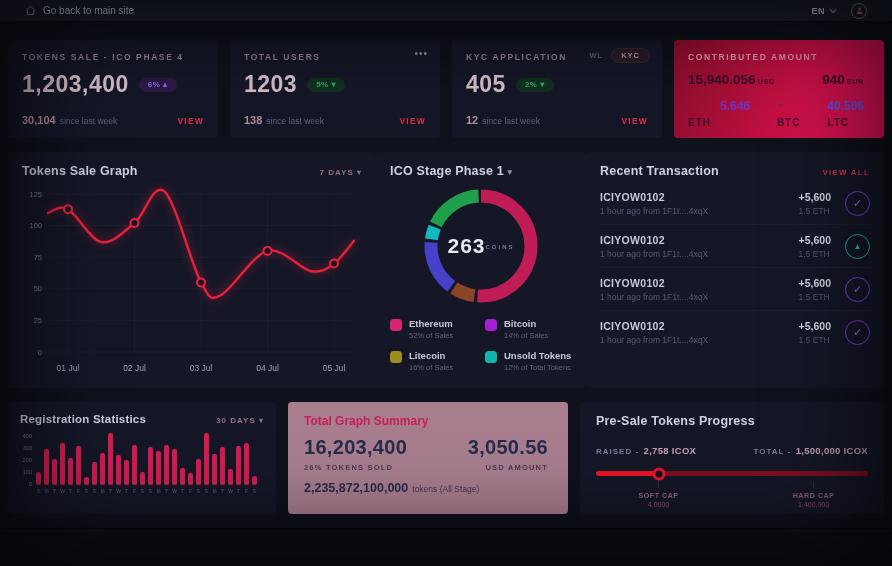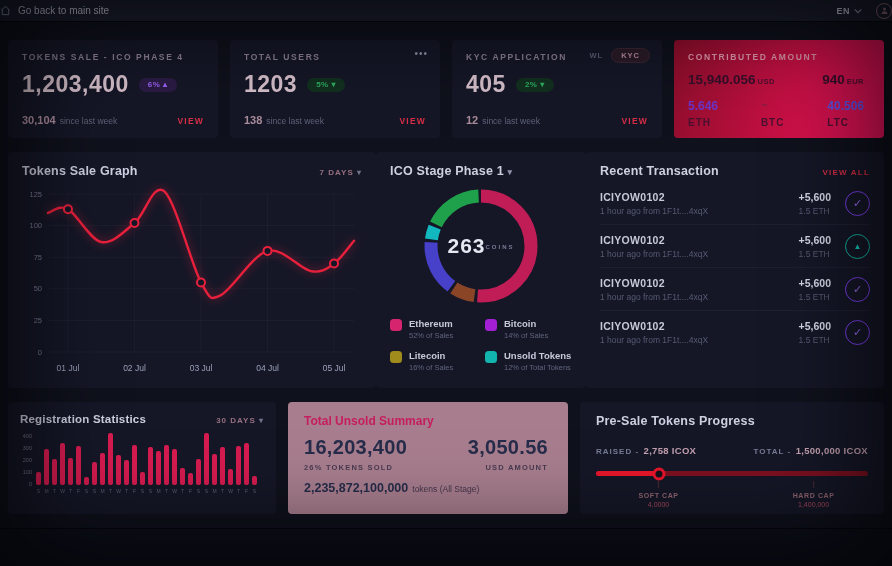--- a/index.html
+++ b/index.html
@@ -3,21 +3,21 @@
 <meta charset="utf-8">
 <style>
   * { margin:0; padding:0; box-sizing:border-box; }
   html,body { width:892px; height:566px; overflow:hidden; }
   body { background:#0f111c; font-family:"Liberation Sans", sans-serif; position:relative; }
   .vignette { position:absolute; inset:0; pointer-events:none; z-index:60;
     box-shadow: inset 0 0 90px 28px rgba(0,0,0,.62); }
 
   
   .topbar { height:22px; background:#1a1d2d; border-bottom:1px solid #07080d;
-    display:flex; align-items:center; justify-content:space-between; padding:0 0; }
+    display:flex; align-items:center; justify-content:space-between; padding:0 25px; }
   .tb-left { display:flex; align-items:center; gap:7px; color:#b6bacb; font-size:10px; cursor:pointer; }
   .tb-left svg { display:block; }
   .tb-right { display:flex; align-items:center; gap:14px; }
   .lang { display:flex; align-items:center; gap:4px; color:#b6bacb; font-size:9px; font-weight:bold; letter-spacing:.5px; cursor:pointer; }
   .avatar { width:16px; height:16px; border-radius:50%; border:1px solid #8a6575; display:flex; align-items:center; justify-content:center; }
 
   main { padding:18px 8px 0; }
   section { margin-bottom:14px; }
 
   
@@ -40,21 +40,21 @@
   .toggle-pill { background:#2a1b28; color:#bb8fa4; border:1px solid #3a2634; border-radius:9px;
     padding:2px 9px; font-size:7.5px; font-weight:bold; letter-spacing:1px; cursor:pointer; }
 
   .card.gradient { background:linear-gradient(100deg,#8f0e2c 0%,#c91045 55%,#e8135c 100%); }
   .card.gradient .card-label { color:#e09aae; }
   .fiat-row { display:flex; justify-content:space-between; margin-top:8px; padding-right:6px; }
   .fiat-val { font-size:13.5px; font-weight:bold; color:#33102a; }
   .fiat-unit { font-size:7.5px; font-weight:bold; color:#4a1130; margin-left:2px; letter-spacing:.5px; }
   .crypto-row { display:flex; justify-content:space-between; margin-top:11px; padding-right:6px; }
   .crypto-val { font-size:12px; font-weight:bold; }
-  .crypto-val.eth { color:#6d35c8; } .crypto-val.btc { color:#8a1d42; } .crypto-val.ltc { color:#5b54e8; }
+  .crypto-val.eth { color:#6d35c8;margin-left:32px; } .crypto-val.btc { color:#8a1d42; } .crypto-val.ltc { color:#5b54e8; }
   .crypto-unit { font-size:10px; font-weight:bold; color:#4a1130; letter-spacing:1px; margin-top:4px; }
 
   
   .mid-row { display:grid; grid-template-columns:368px 210px 1fr; height:236px; }
   .panel { background:#151727; border-radius:4px; padding:12px 14px; height:100%; overflow:hidden; }
   .panel-head { display:flex; justify-content:space-between; align-items:baseline; }
   .panel-title { font-size:12.5px; font-weight:bold; color:#cdd0e0; letter-spacing:.2px; }
   .range-label { font-size:8px; font-weight:bold; color:#97707f; letter-spacing:1px; cursor:pointer; }
   .range-label .chev { color:#6f7389; }
 
@@ -490,21 +490,21 @@
             </div>
             <div class="bar-col">
               <div class="bar" style="height: 9.1px; background: rgb(214, 27, 79);"></div>
               <div class="bar-letter">S</div>
             </div>
           </div>
       </div>
     </div>
 
     <div class="panel summary" style="padding:12px 16px;">
-      <div class="summary-title">Total Unsold Summary</div>
+      <div class="summary-title">Total Graph Summary</div>
       <div class="summary-main">
         <span>
           <div class="summary-value">16,203,400</div>
           <div class="summary-caption">26% TOKENS SOLD</div>
         </span>
         <span style="text-align:right;">
           <div class="summary-value">3,050.56</div>
           <div class="summary-caption">USD AMOUNT</div>
         </span>
       </div>

